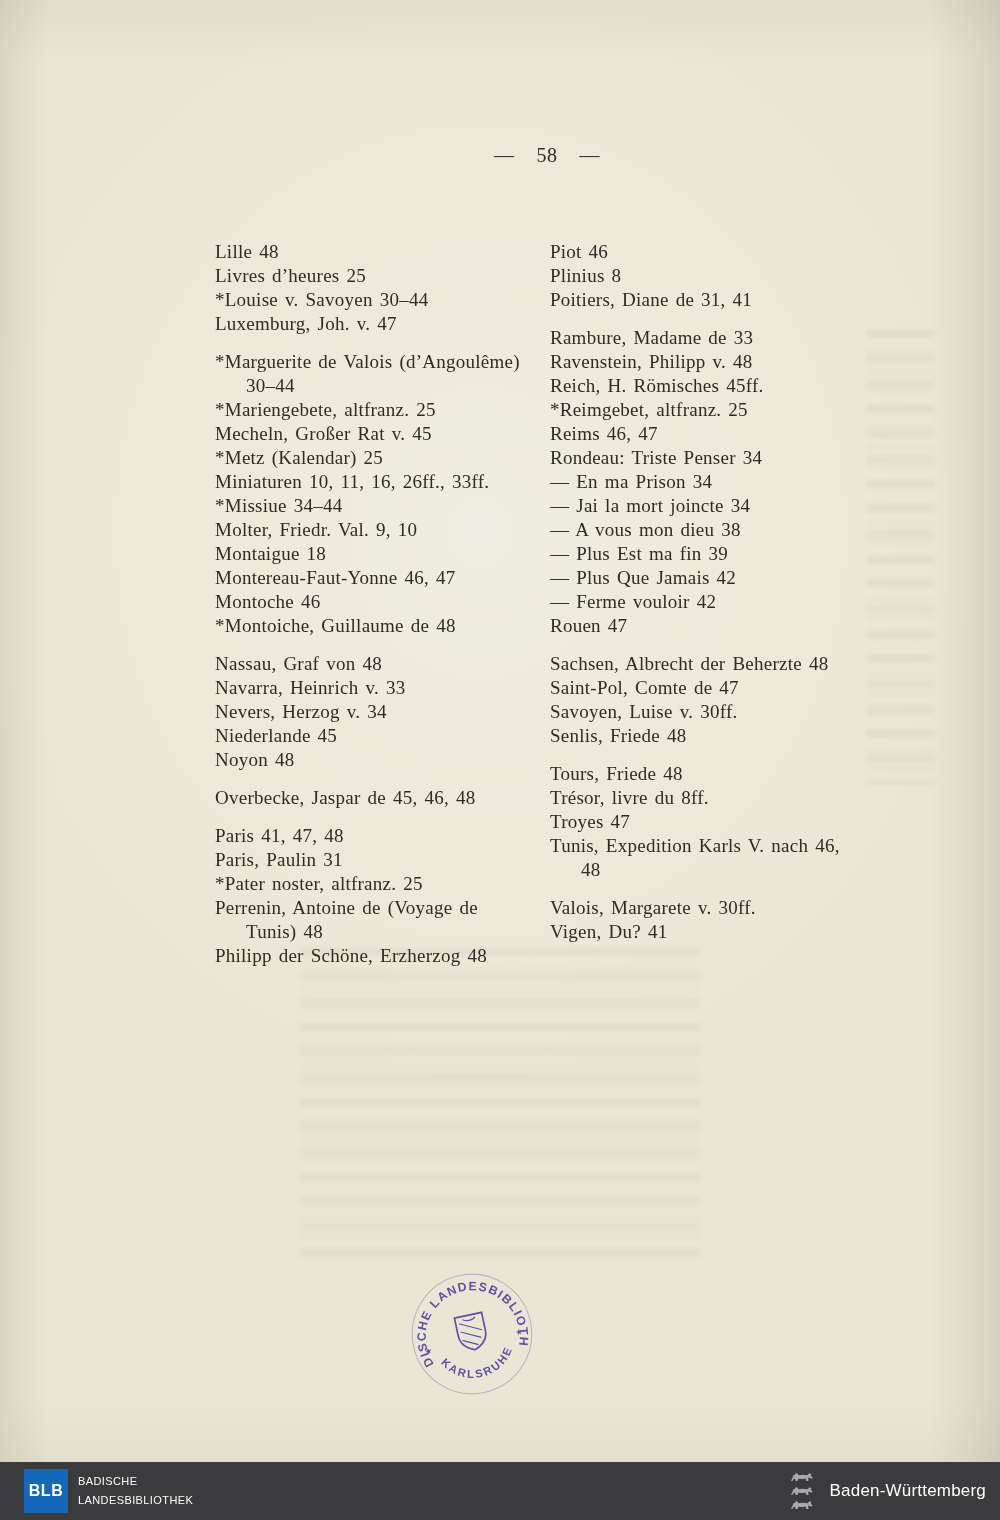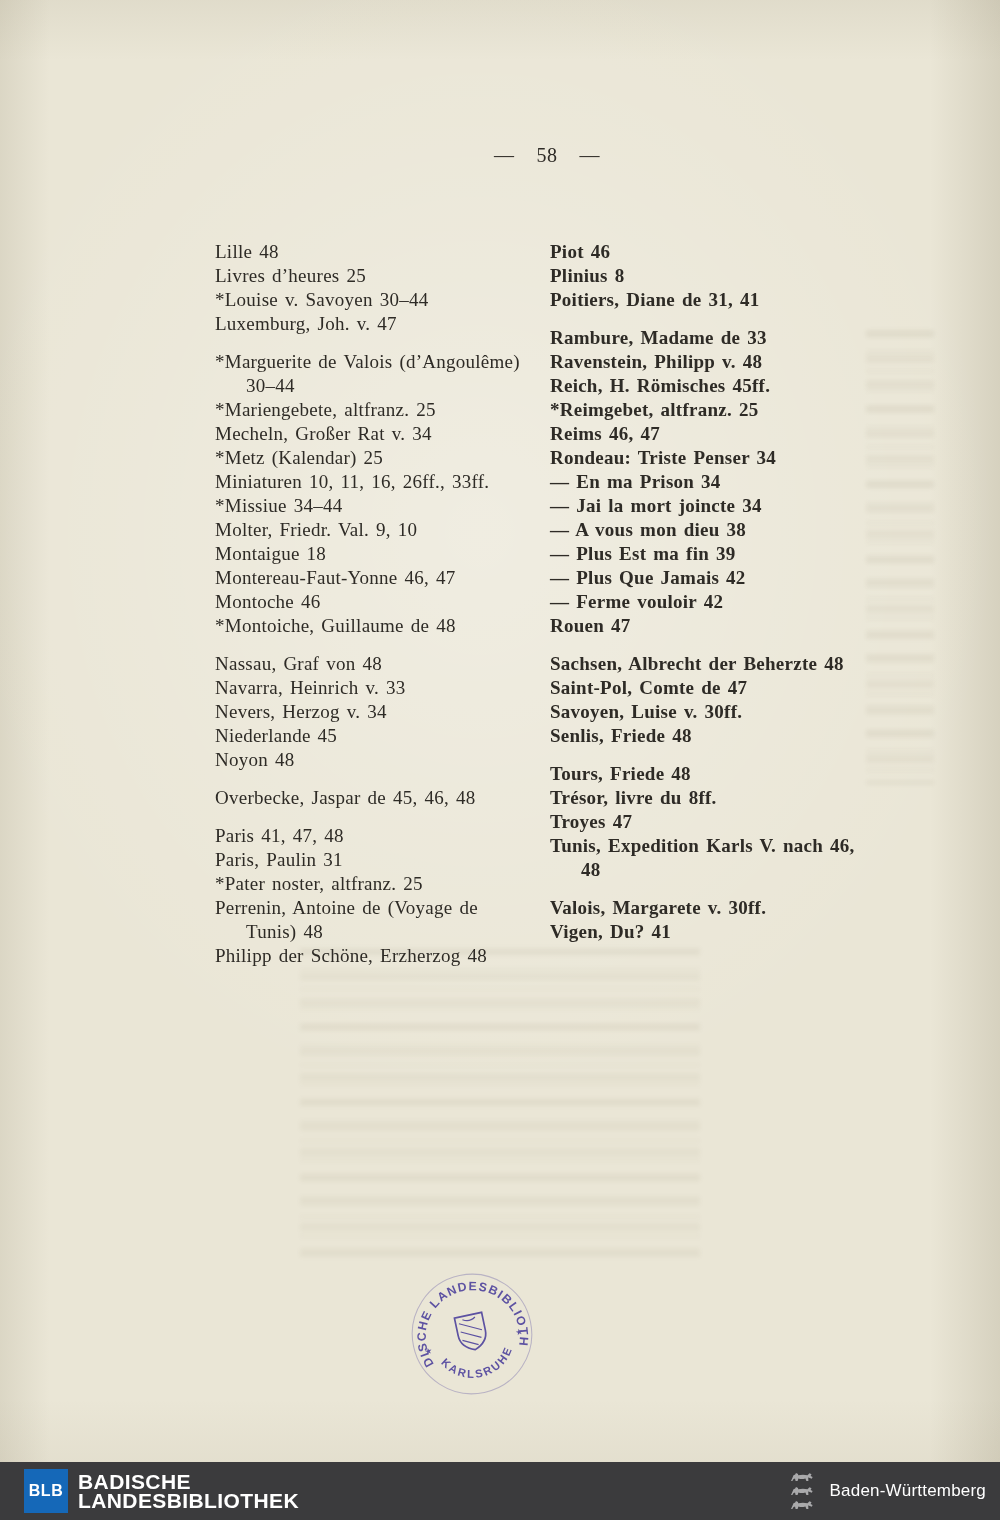--- a/index.html
+++ b/index.html
@@ -28,21 +28,21 @@
   .bleed-b{left:866px;top:330px;width:68px;height:455px;opacity:.45;}
 
   .page-number{
     position:absolute;top:144px;left:494px;
     display:inline-flex;gap:22px;align-items:baseline;
     font-size:20px;letter-spacing:.5px;
   }
 
   .col{position:absolute;top:200px;font-size:19px;line-height:24px;letter-spacing:.25px;word-spacing:2px;margin-top:40px;}
   .col-left{left:215px;width:330px;}
-  .col-right{left:550px;width:370px;font-weight:bold;}
+  .col-right{left:550px;width:370px;}
   .line{white-space:nowrap;}
   .line.indent{padding-left:31px;}
   .line.gap{margin-top:14px;}
 
   
   .stamp{
     position:absolute;left:408px;top:1270px;width:128px;height:128px;
     transform:rotate(-12deg);opacity:.88;
   }
   .stamp text{font-family:"Liberation Sans","DejaVu Sans",sans-serif;font-weight:bold;}
@@ -55,21 +55,21 @@
     padding:0 14px 0 8px;box-sizing:border-box;
     font-family:"Liberation Sans","DejaVu Sans",sans-serif;
     color:var(--footer-text,#fff);
   }
   .footer-left{display:flex;align-items:center;gap:10px;cursor:pointer;padding-left:16px;}
   .blb-logo{
     width:44px;height:44px;background:var(--blb-blue,#1568b8);
     display:flex;align-items:center;justify-content:center;
     color:#fff;font-weight:bold;font-size:16px;letter-spacing:.5px;
   }
-  .lib-name{font-weight:bold;font-size:21px;line-height:19px;letter-spacing:.4px;}
+  .lib-name{font-weight:normal;font-size:11px;line-height:19px;letter-spacing:.4px;}
   .footer-right{display:flex;align-items:center;gap:8px;cursor:pointer;justify-content:flex-end;}
   .footer-right .region{font-size:17px;letter-spacing:.2px;}
   .lions{width:40px;height:42px;display:block;}
 </style>
 </head>
 <body>
 
 <div class="stage">
 
   <div class="paper-tone"></div>
@@ -83,21 +83,21 @@
   </div>
 
   <div class="col col-left" id="col-left">
       <div class="line">Lille 48</div>
       <div class="line">Livres d’heures 25</div>
       <div class="line">*Louise v. Savoyen 30–44</div>
       <div class="line">Luxemburg, Joh. v. 47</div>
       <div class="line gap">*Marguerite de Valois (d’Angoulême)</div>
       <div class="line indent">30–44</div>
       <div class="line">*Mariengebete, altfranz. 25</div>
-      <div class="line">Mecheln, Großer Rat v. 34</div>
+      <div class="line">Mecheln, Großer Rat v. 45</div>
       <div class="line">*Metz (Kalendar) 25</div>
       <div class="line">Miniaturen 10, 11, 16, 26ff., 33ff.</div>
       <div class="line">*Missiue 34–44</div>
       <div class="line">Molter, Friedr. Val. 9, 10</div>
       <div class="line">Montaigue 18</div>
       <div class="line">Montereau-Faut-Yonne 46, 47</div>
       <div class="line">Montoche 46</div>
       <div class="line">*Montoiche, Guillaume de 48</div>
       <div class="line gap">Nassau, Graf von 48</div>
       <div class="line">Navarra, Heinrich v. 33</div>

